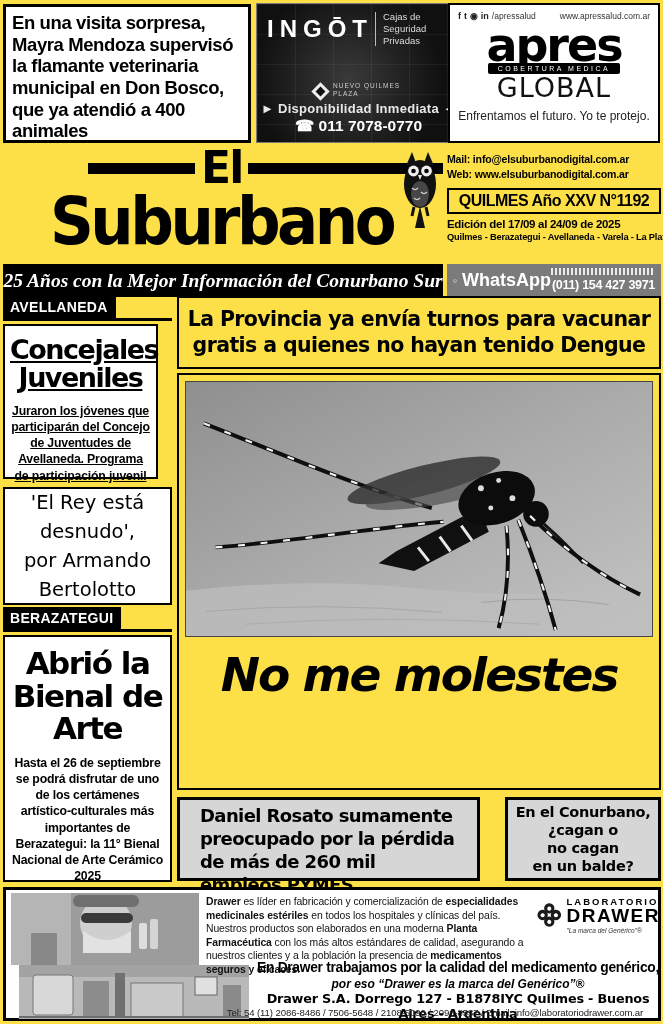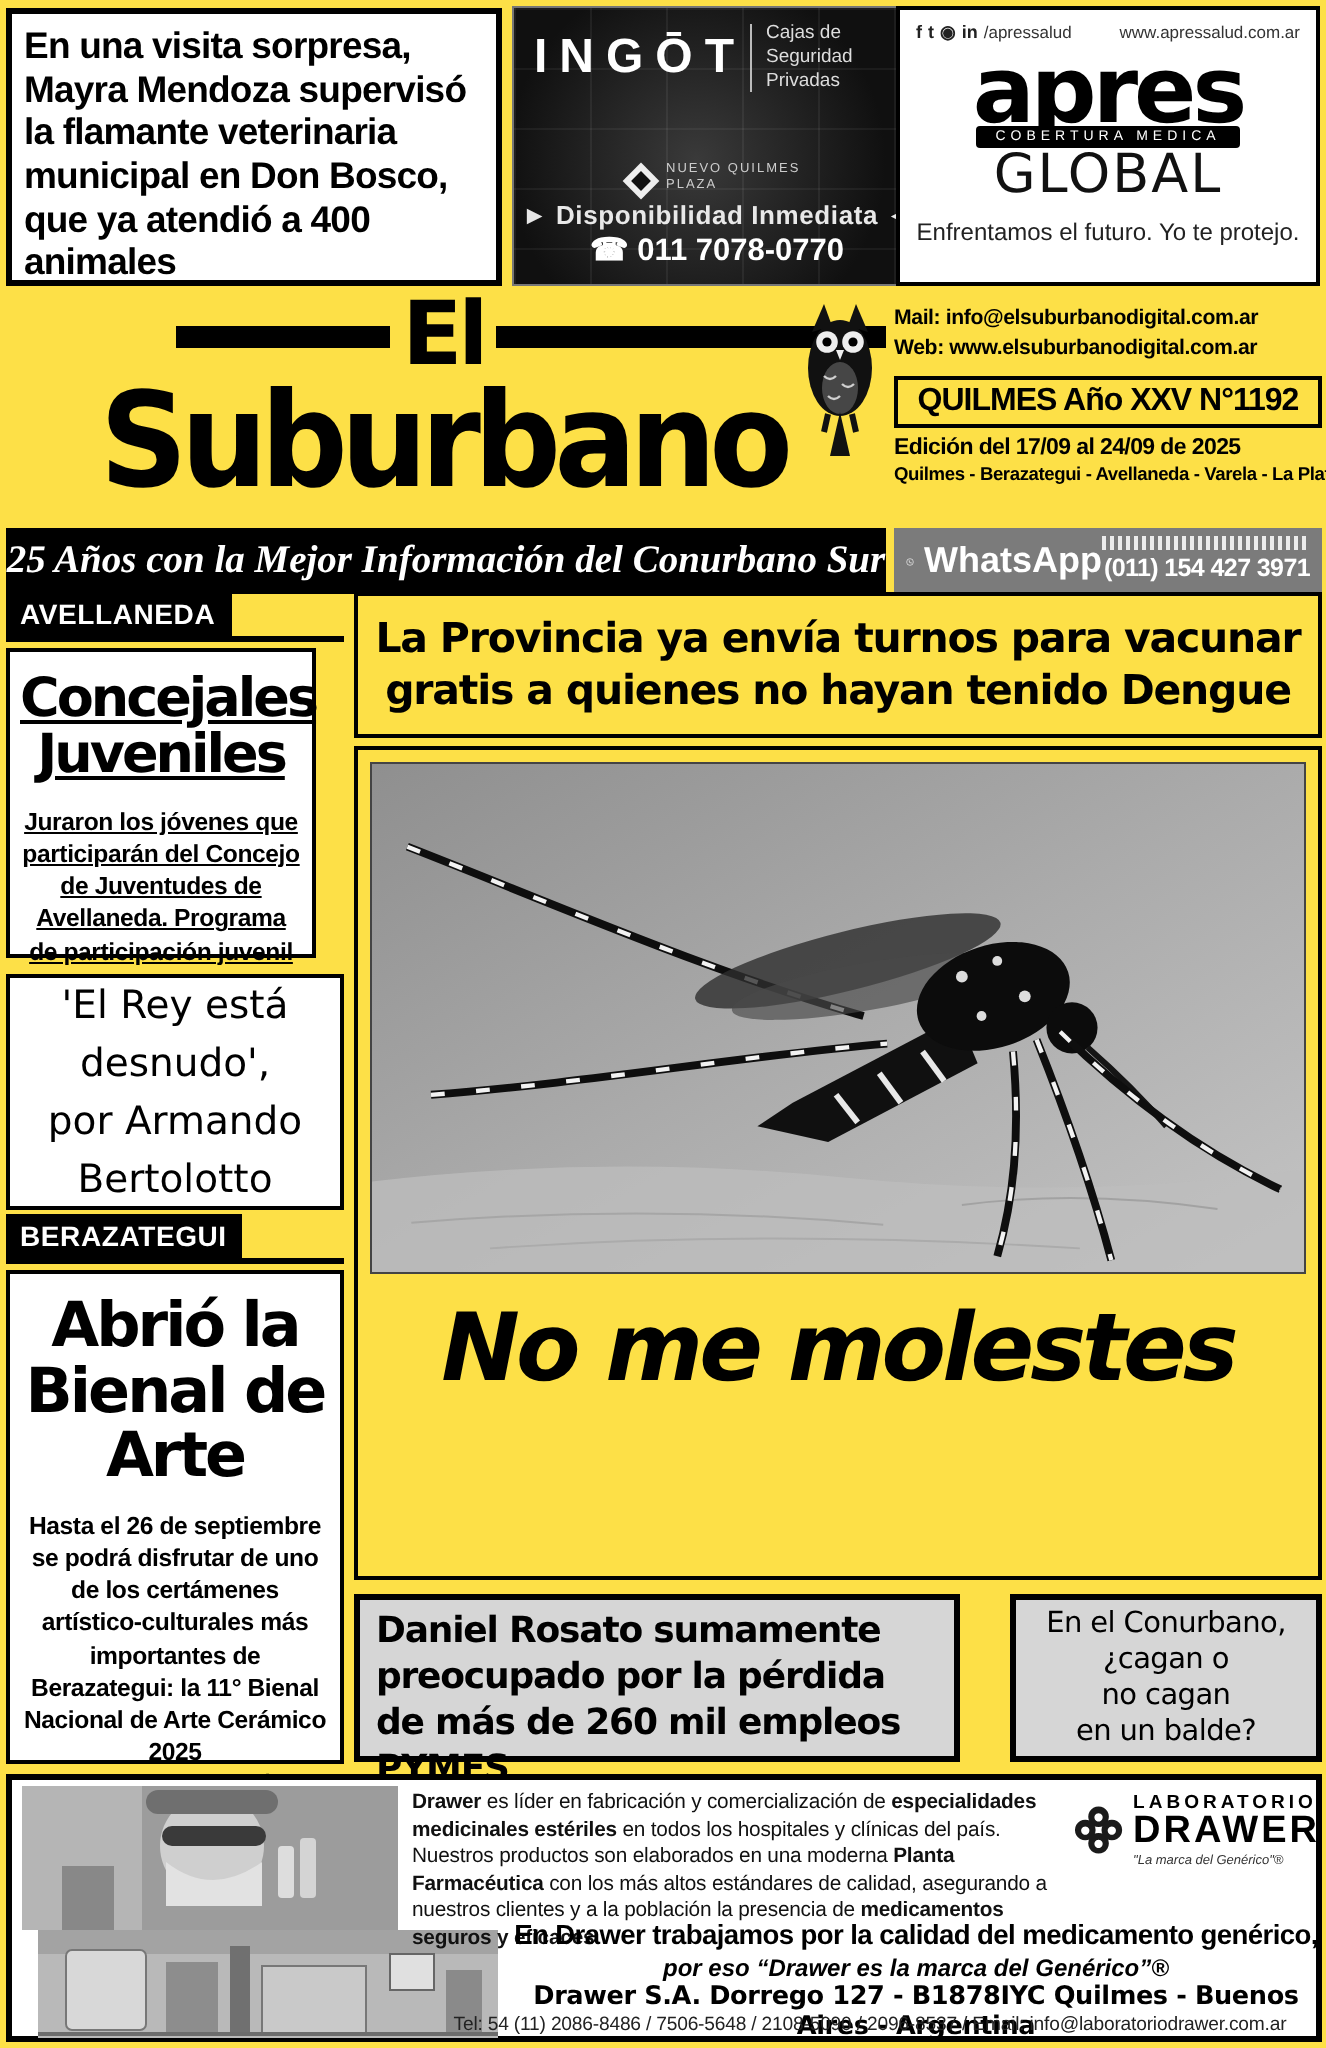--- a/index.html
+++ b/index.html
@@ -93,25 +93,25 @@
   .big-box{left:177px;top:373px;width:484px;height:417px;border:2px solid #000;padding:6px;}
   .photo-frame{border:1px solid #444;height:256px;overflow:hidden;}
   .photo-frame svg{display:block;width:100%;height:100%;}
   .leg{stroke:#0e0e0e;stroke-width:4;fill:none;}
   .legw{stroke:#f2f2f2;stroke-width:2.2;fill:none;stroke-dasharray:7 16;}
   .big-h1{font-family:"DejaVu Sans",sans-serif;font-style:italic;font-weight:bold;text-align:center;
           font-size:47px;letter-spacing:-2px;line-height:1.0;margin-top:14px;}
   .big-h2{font-family:"DejaVu Sans",sans-serif;font-style:italic;font-weight:bold;text-align:center;
           font-size:62px;letter-spacing:-2px;line-height:1.0;margin-top:8px;}
   .gray-left{left:177px;top:797px;width:303px;height:84px;border:3px solid #000;background:#d6d6d6;
-             padding:5px 8px;font-weight:bold;font-size:18px;line-height:1.27;letter-spacing:-0.6px;
+             padding:5px 20px;font-weight:bold;font-size:18px;line-height:1.27;letter-spacing:-0.6px;
              font-family:"DejaVu Sans",sans-serif;}
   .gray-right{left:505px;top:797px;width:156px;height:84px;border:3px solid #000;background:#d6d6d6;
               display:flex;flex-direction:column;justify-content:center;text-align:center;
-              font-weight:normal;font-size:14.5px;line-height:1.25;letter-spacing:-0.3px;
+              font-weight:bold;font-size:14.5px;line-height:1.25;letter-spacing:-0.3px;
               font-family:"DejaVu Sans",sans-serif;}
   .gray-right span{display:block;}
 
   
   .footer-ad{left:3px;top:887px;width:658px;height:134px;border:3px solid #000;background:#fff;}
   .f-photo1{position:absolute;left:5px;top:3px;width:188px;height:72px;}
   .f-photo2{position:absolute;left:13px;top:75px;width:230px;height:54px;}
   .f-photo1 svg,.f-photo2 svg{display:block;width:100%;height:100%;}
   .f-par{position:absolute;left:200px;top:5px;width:322px;font-size:10.4px;line-height:1.3;
          letter-spacing:-0.1px;color:#111;}

